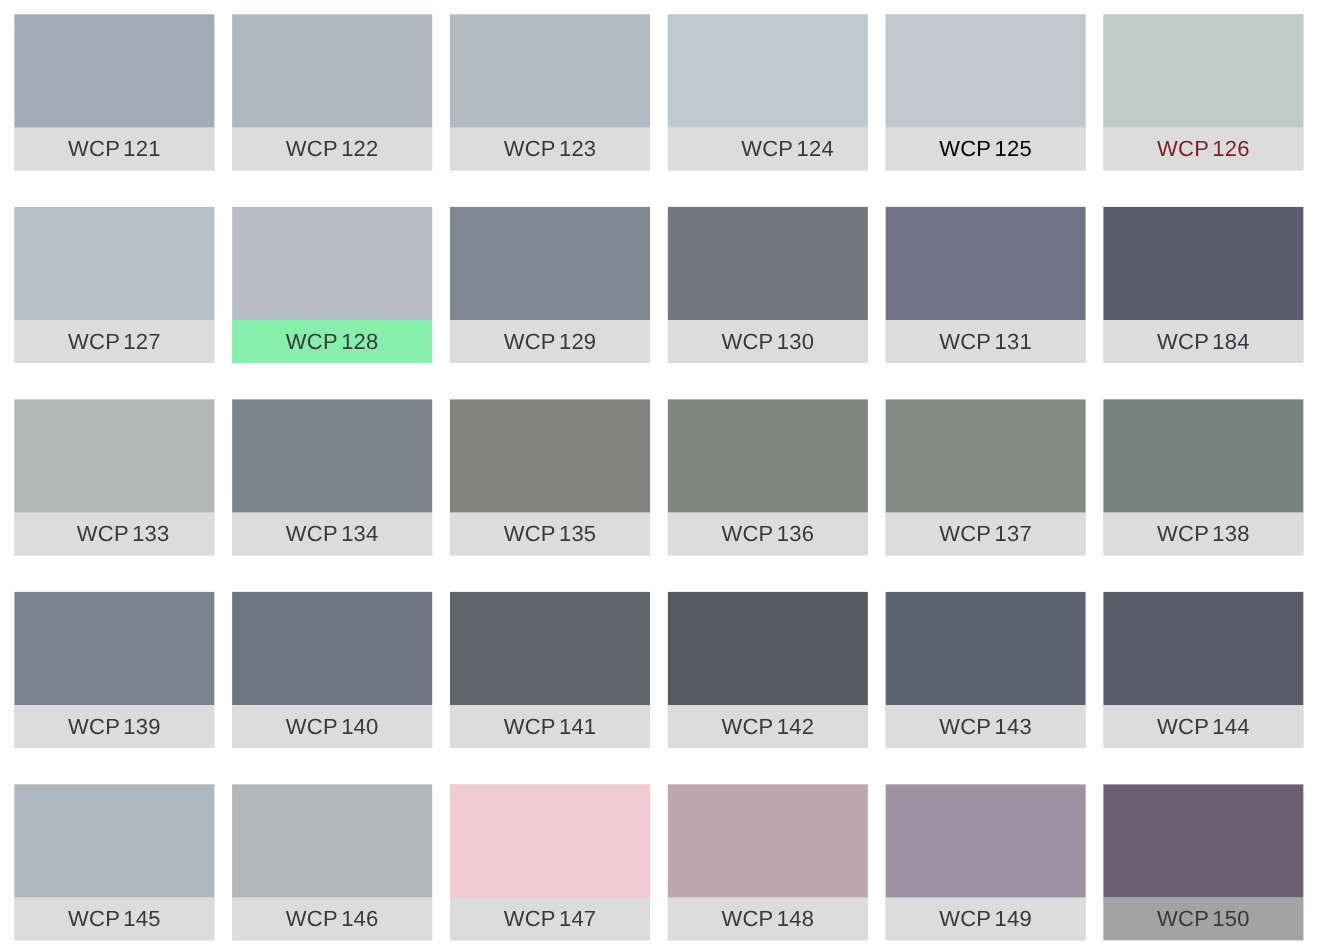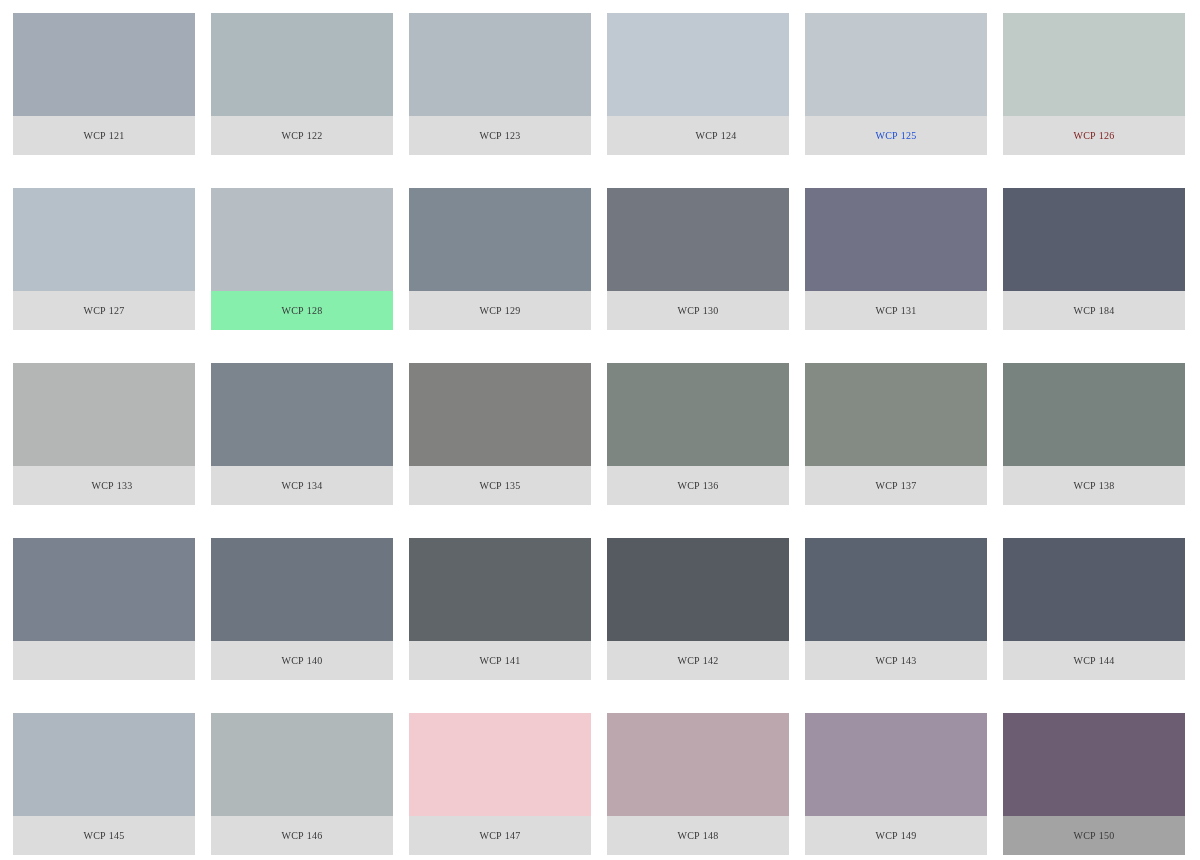--- a/index.html
+++ b/index.html
@@ -45,22 +45,22 @@
 
   .swatch-label-band {
     flex: 1 1 auto;
     background: #dcdcdc;
     display: flex;
     align-items: center;
     justify-content: center;
   }
 
   .swatch-label {
-    font-family: Liberation Serif, serif;
-    font-size: 10px;
+    font-family: Liberation Sans, sans-serif;
+    font-size: 20px;
     letter-spacing: 0.2px;
     color: #38383a;
     white-space: nowrap;
     line-height: 1;
   }
   .swatch-label .code-prefix { }
   .swatch-label .code-number { margin-left: 3px; }
 </style>
 </head>
 <body>
@@ -86,21 +86,21 @@
     </div>
     <div class="swatch-tile">
       <div class="swatch-color" style="background: rgb(192, 201, 210);"></div>
       <div class="swatch-label-band" style="background: rgb(220, 220, 220); padding-left: 36px;">
         <div class="swatch-label" style="color: rgb(56, 56, 58);"><span class="code-prefix">WCP</span><span class="code-number">124</span></div>
       </div>
     </div>
     <div class="swatch-tile">
       <div class="swatch-color" style="background: rgb(193, 200, 206);"></div>
       <div class="swatch-label-band" style="background: rgb(220, 220, 220);">
-        <div class="swatch-label" style="color: #1d4ed8;"><span class="code-prefix">WCP</span><span class="code-number">125</span></div>
+        <div class="swatch-label" style="color: #000000;"><span class="code-prefix">WCP</span><span class="code-number">125</span></div>
       </div>
     </div>
     <div class="swatch-tile">
       <div class="swatch-color" style="background: rgb(192, 202, 198);"></div>
       <div class="swatch-label-band" style="background: rgb(220, 220, 220);">
         <div class="swatch-label" style="color: #7f1d1d;"><span class="code-prefix">WCP</span><span class="code-number">126</span></div>
       </div>
     </div>
     <div class="swatch-tile">
       <div class="swatch-color" style="background: rgb(181, 192, 201);"></div>
@@ -169,20 +169,23 @@
       </div>
     </div>
     <div class="swatch-tile">
       <div class="swatch-color" style="background: rgb(120, 130, 127);"></div>
       <div class="swatch-label-band" style="background: rgb(220, 220, 220);">
         <div class="swatch-label" style="color: rgb(56, 56, 58);"><span class="code-prefix">WCP</span><span class="code-number">138</span></div>
       </div>
     </div>
     <div class="swatch-tile">
       <div class="swatch-color" style="background: rgb(121, 130, 142);"></div>
+      <div class="swatch-label-band" style="background: rgb(220, 220, 220);">
+        <div class="swatch-label" style="color: rgb(56, 56, 58);"><span class="code-prefix">WCP</span><span class="code-number">139</span></div>
+      </div>
     </div>
     <div class="swatch-tile">
       <div class="swatch-color" style="background: rgb(109, 117, 129);"></div>
       <div class="swatch-label-band" style="background: rgb(220, 220, 220);">
         <div class="swatch-label" style="color: rgb(56, 56, 58);"><span class="code-prefix">WCP</span><span class="code-number">140</span></div>
       </div>
     </div>
     <div class="swatch-tile">
       <div class="swatch-color" style="background: rgb(95, 101, 105);"></div>
       <div class="swatch-label-band" style="background: rgb(220, 220, 220);">

